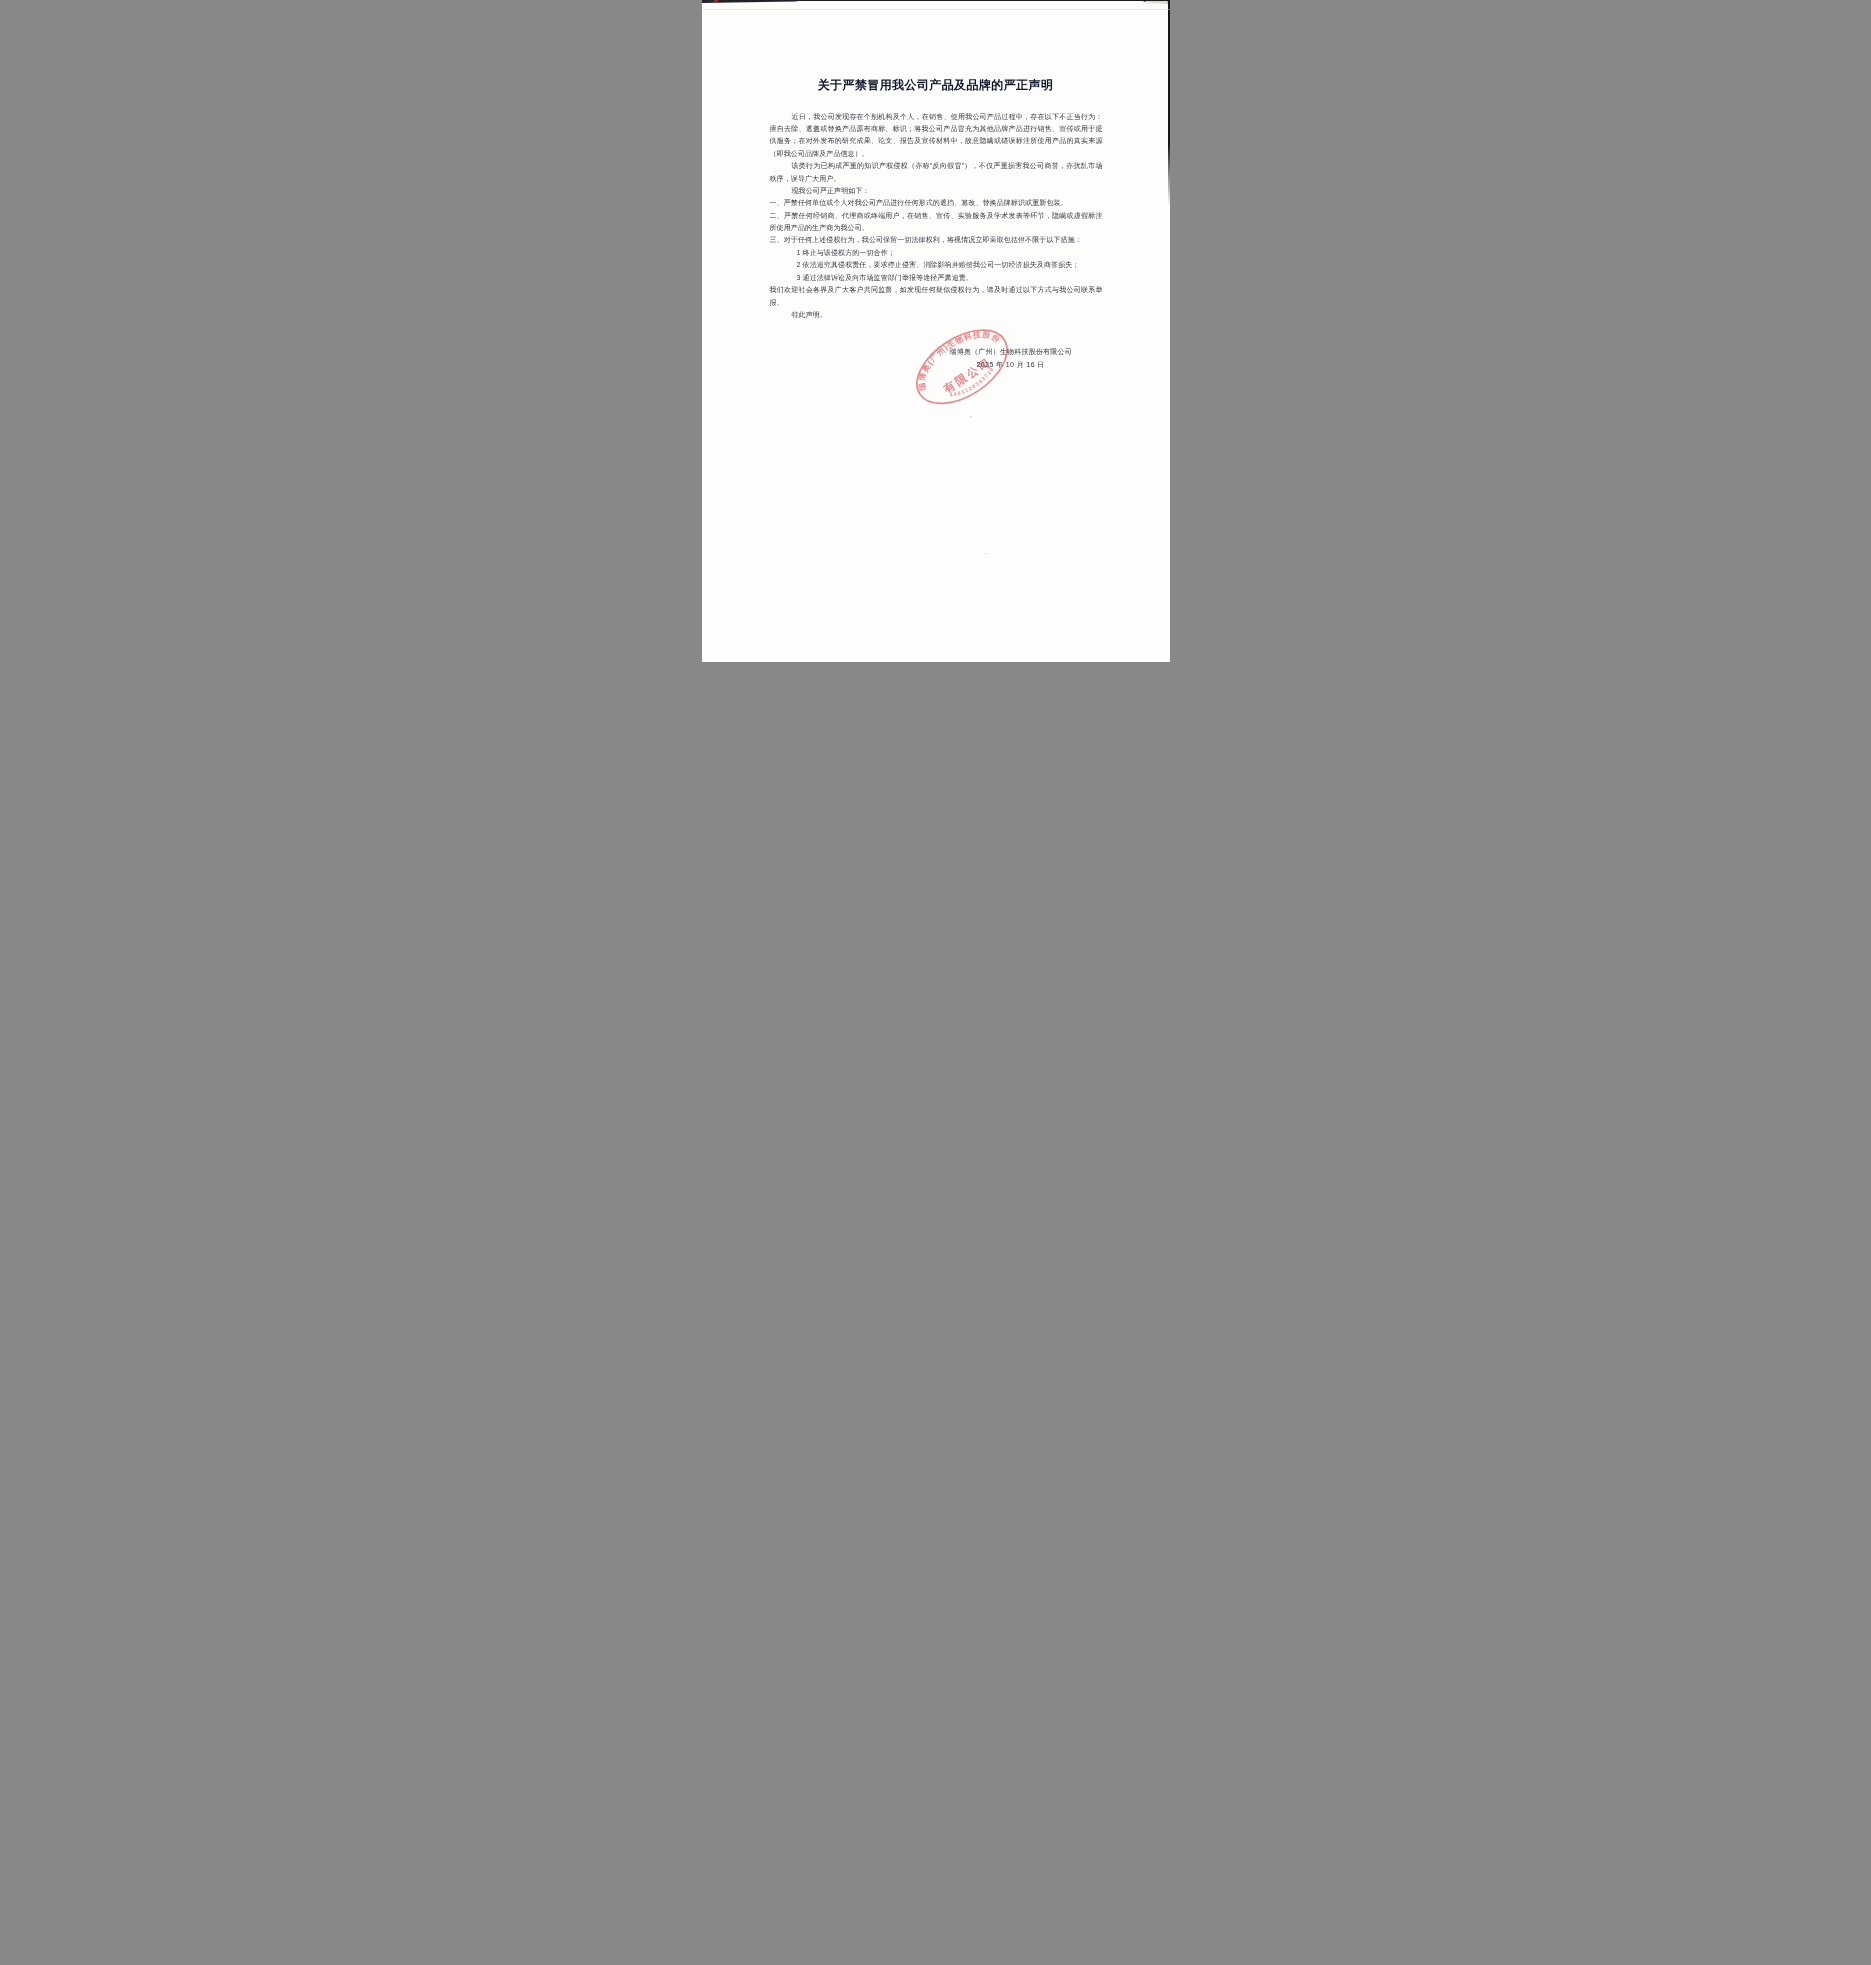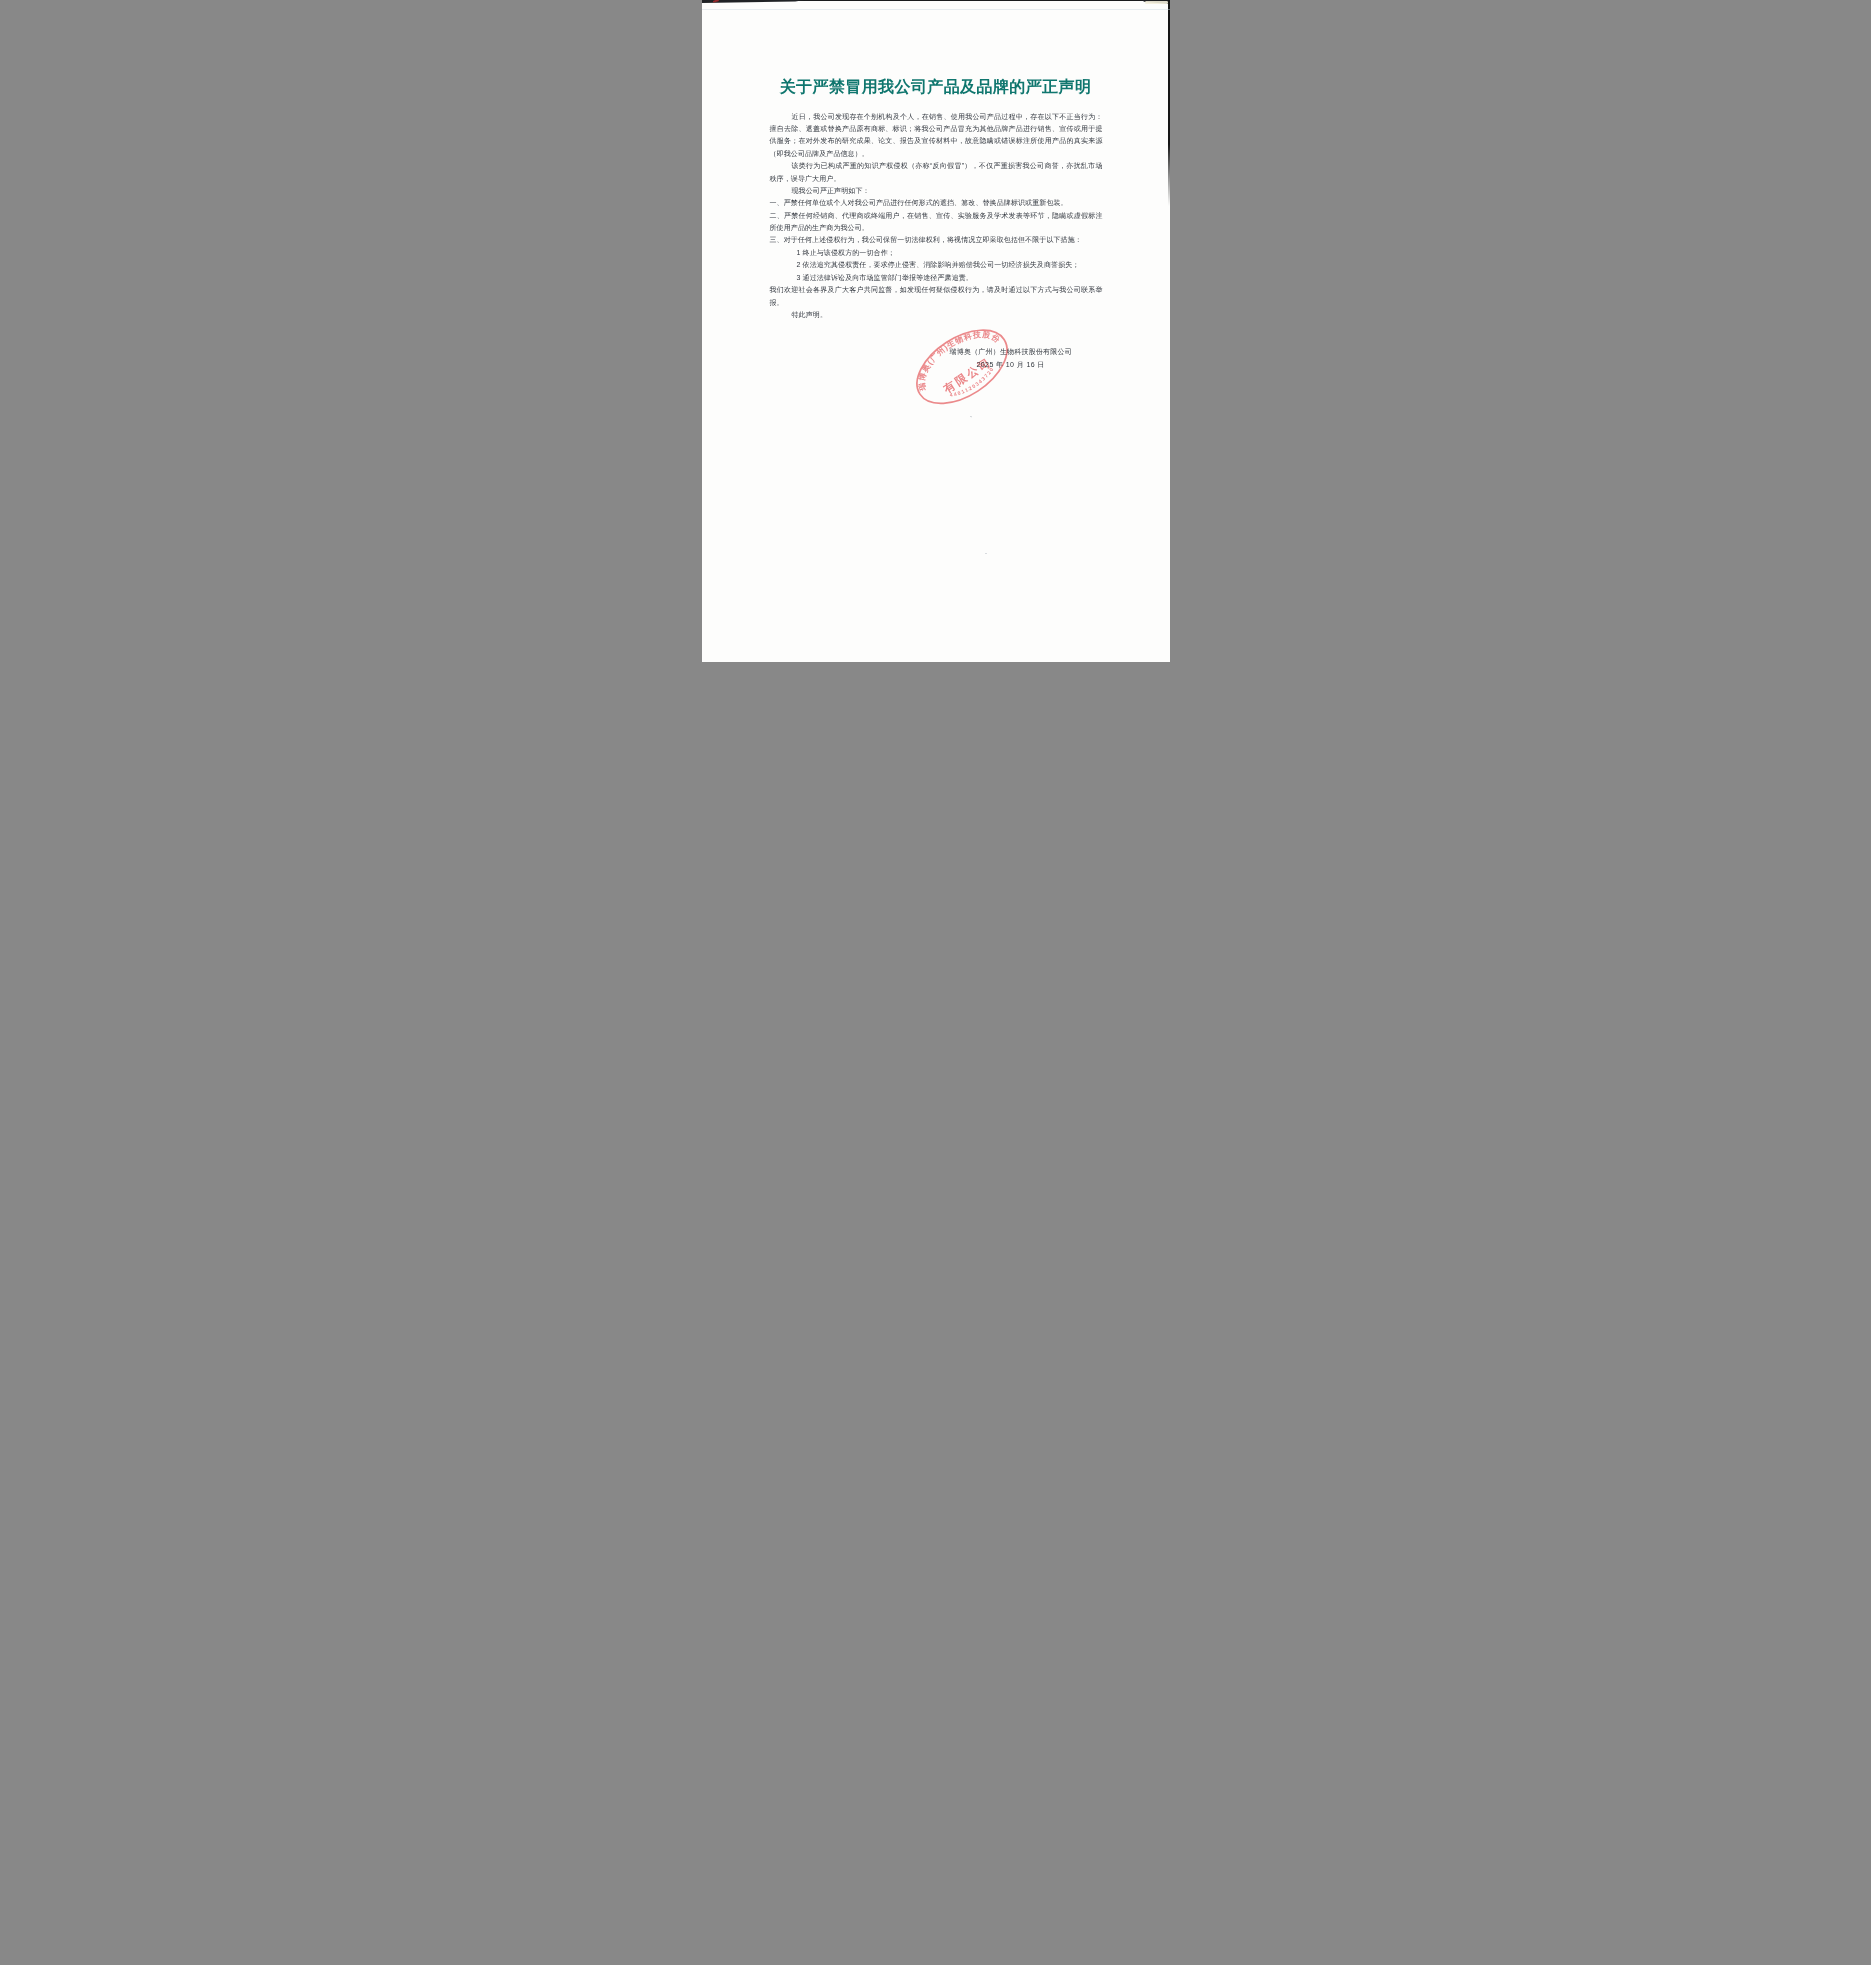--- a/index.html
+++ b/index.html
@@ -23,22 +23,22 @@
   .crease{position:absolute;top:9.4px;left:0;width:100%;height:0.4px;background:rgba(205,214,224,.45);}
   .red-smudge{position:absolute;top:0.4px;left:11px;width:5.5px;height:2.4px;background:rgba(190,45,48,.75);
     border-radius:0.8px;transform:rotate(-18deg);}
   .speck-1{position:absolute;top:416px;left:268px;width:1.6px;height:0.8px;background:rgba(150,158,168,.5);border-radius:0.8px;transform:rotate(20deg);}
   .speck-2{position:absolute;top:553px;left:283px;width:2px;height:1.2px;background:rgba(160,168,178,.45);border-radius:0.8px;}
 
   
   .doc-title{
     position:absolute;top:77px;left:0;width:100%;
     text-align:center;
-    font-size:16px;font-weight:700;letter-spacing:0.4px;
-    color:#0f766e;
+    font-size:12px;font-weight:700;letter-spacing:0.4px;
+    color:#0f172a;
   }
   .line{
     position:absolute;left:68px;width:333px;height:10.2px;
     font-size:7px;line-height:10.2px;letter-spacing:0.1px;
     color:#31363e;
     white-space:nowrap;
   }
   .line.fill{white-space:normal;text-align:justify;text-align-last:justify;}
   .line.ind{text-indent:22px;}
   .line.num{text-indent:27px;}

